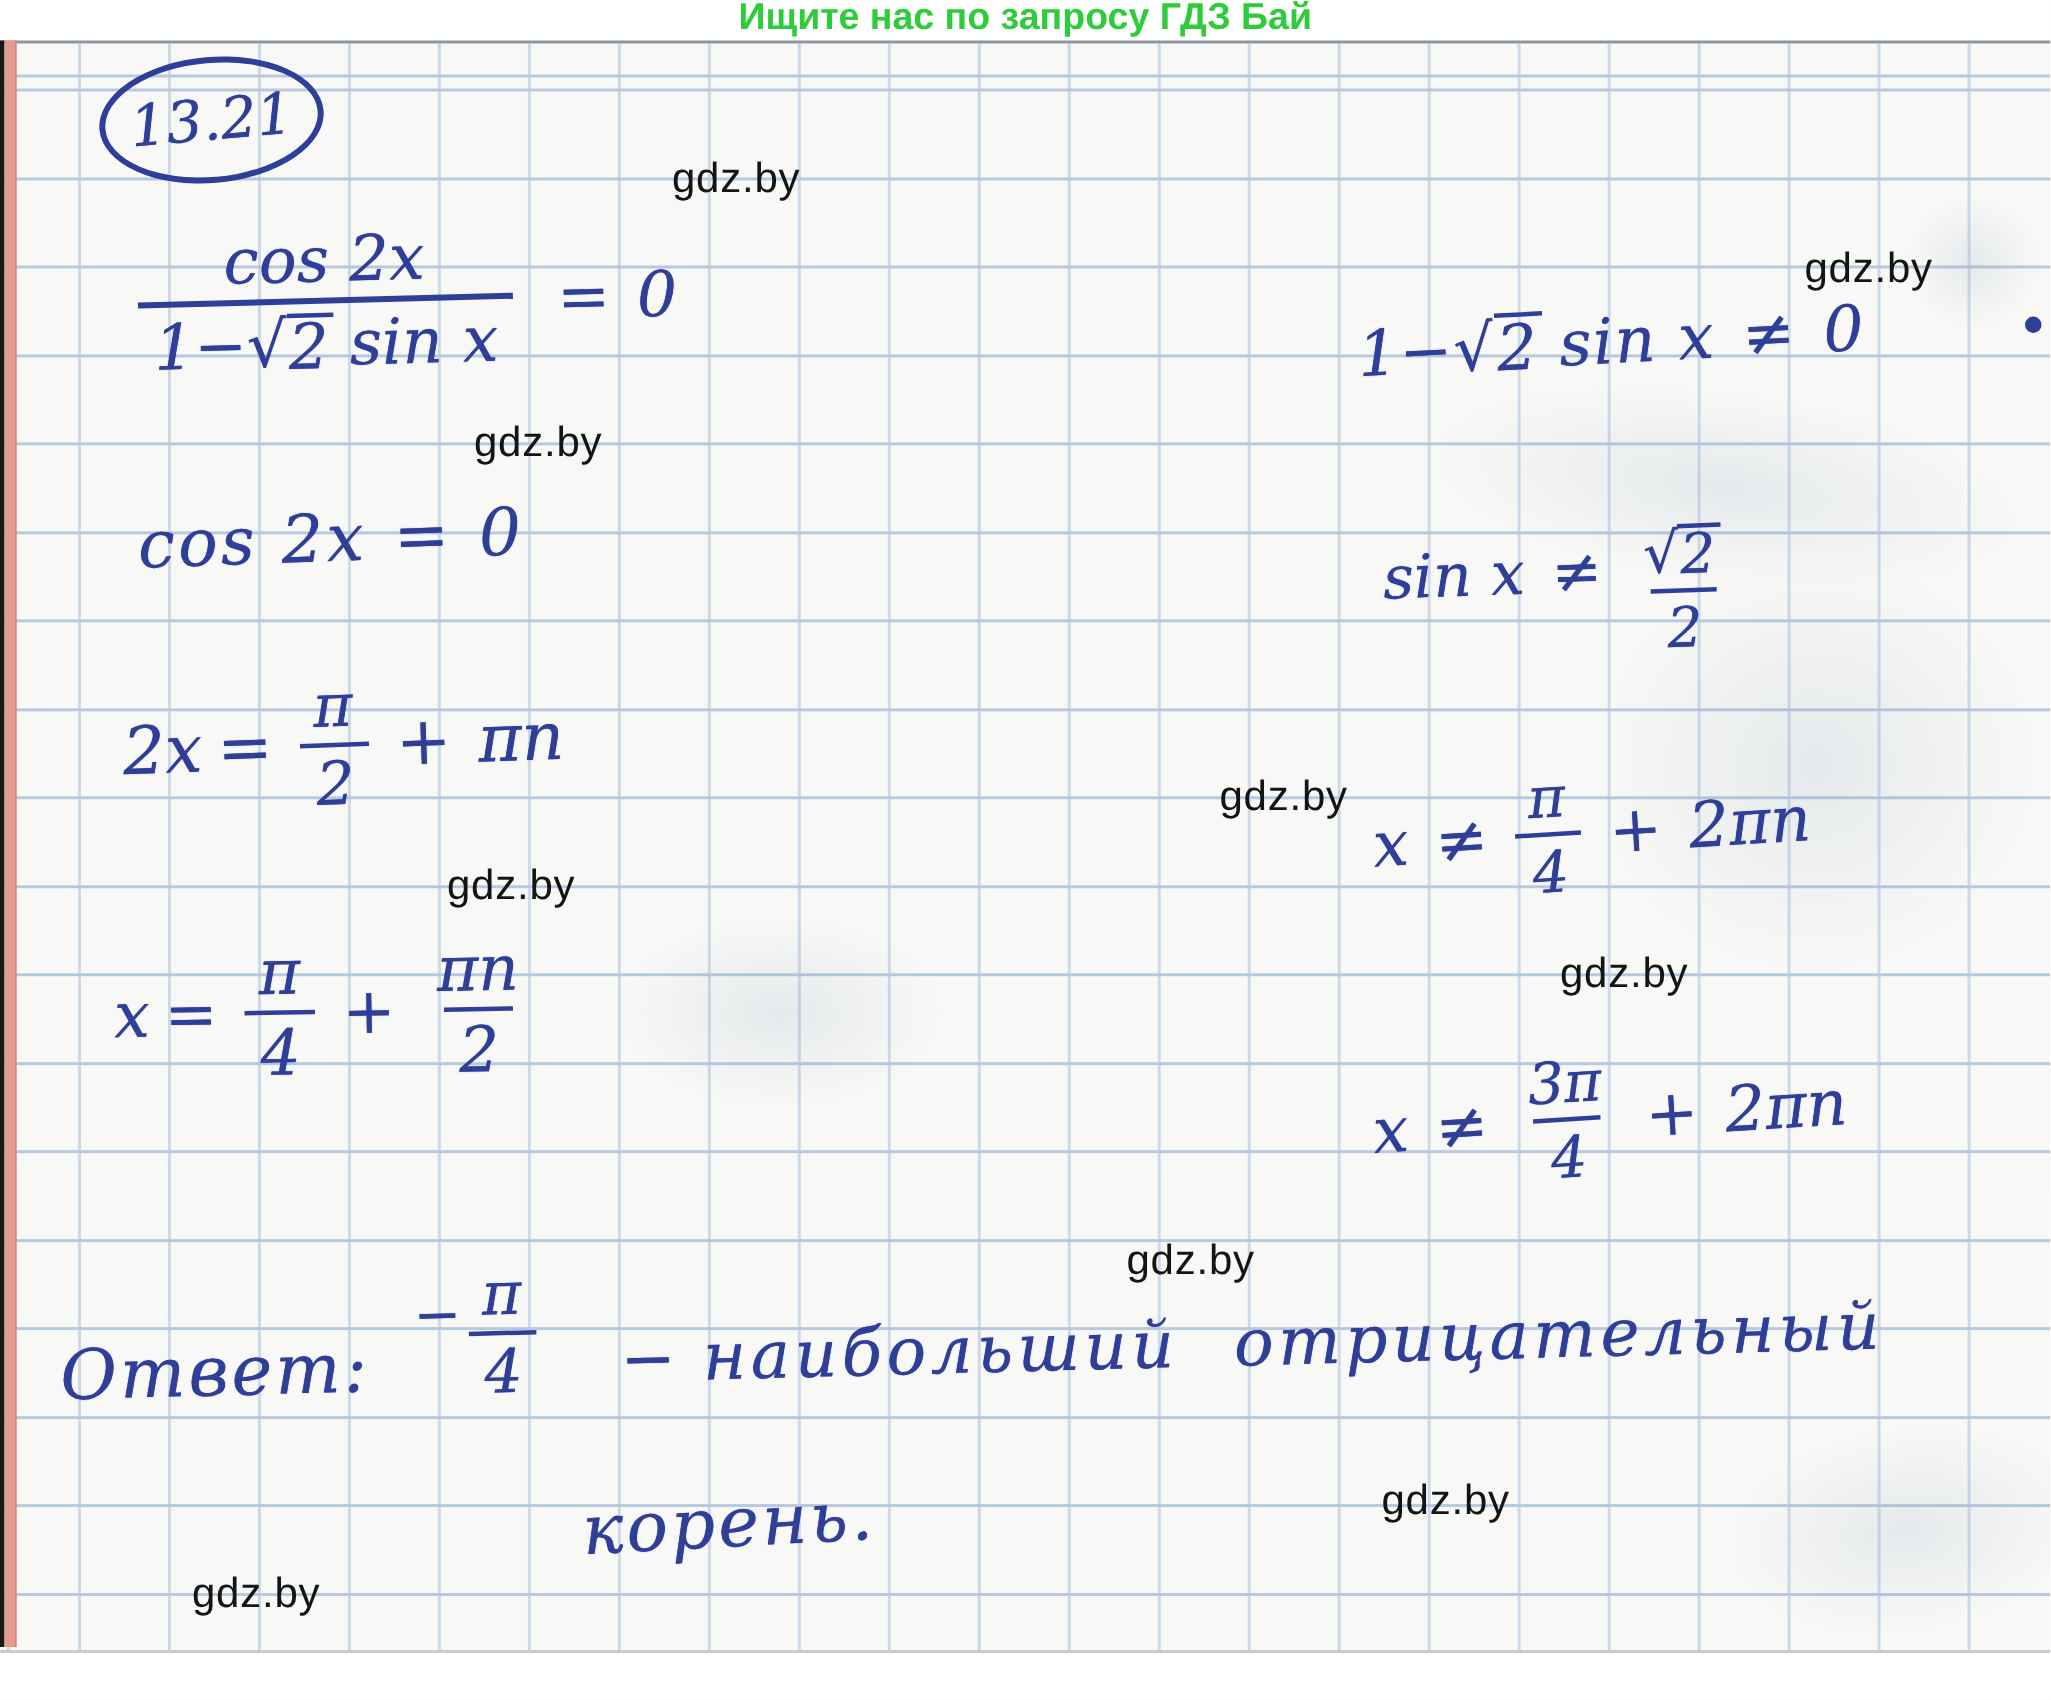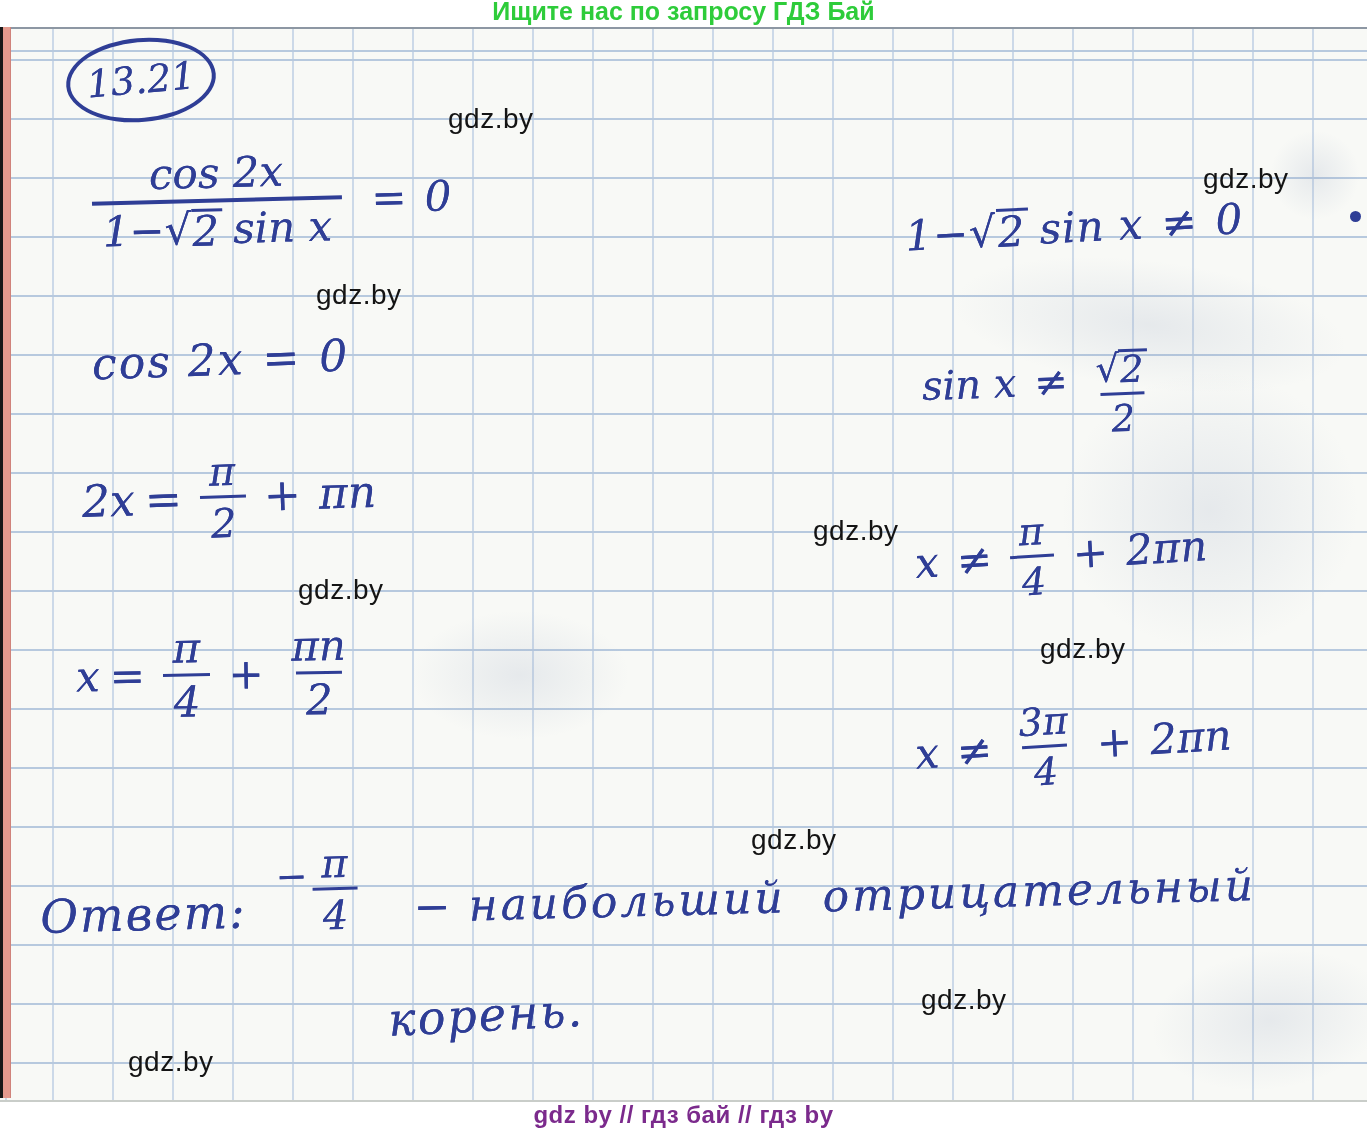--- a/index.html
+++ b/index.html
@@ -184,15 +184,14 @@
         <span class="fnum">π</span>
         <span class="fden">4</span>
       </span>
     </span>
     <span class="gap-l" style="margin-left:55px;">−</span>
     <span class="gap-m" style="letter-spacing:3px;word-spacing:20px;">наибольший  отрицательный</span>
   </div>
 
   <div class="hw" style="left:388px;top:992px;font-size:46px;transform:rotate(-3deg);letter-spacing:2px;">корень.</div>
 
-  <div class="footer">gdz by  //  гдз бай  //  гдз by</div>
 
 </div>
 
 </body></html>

